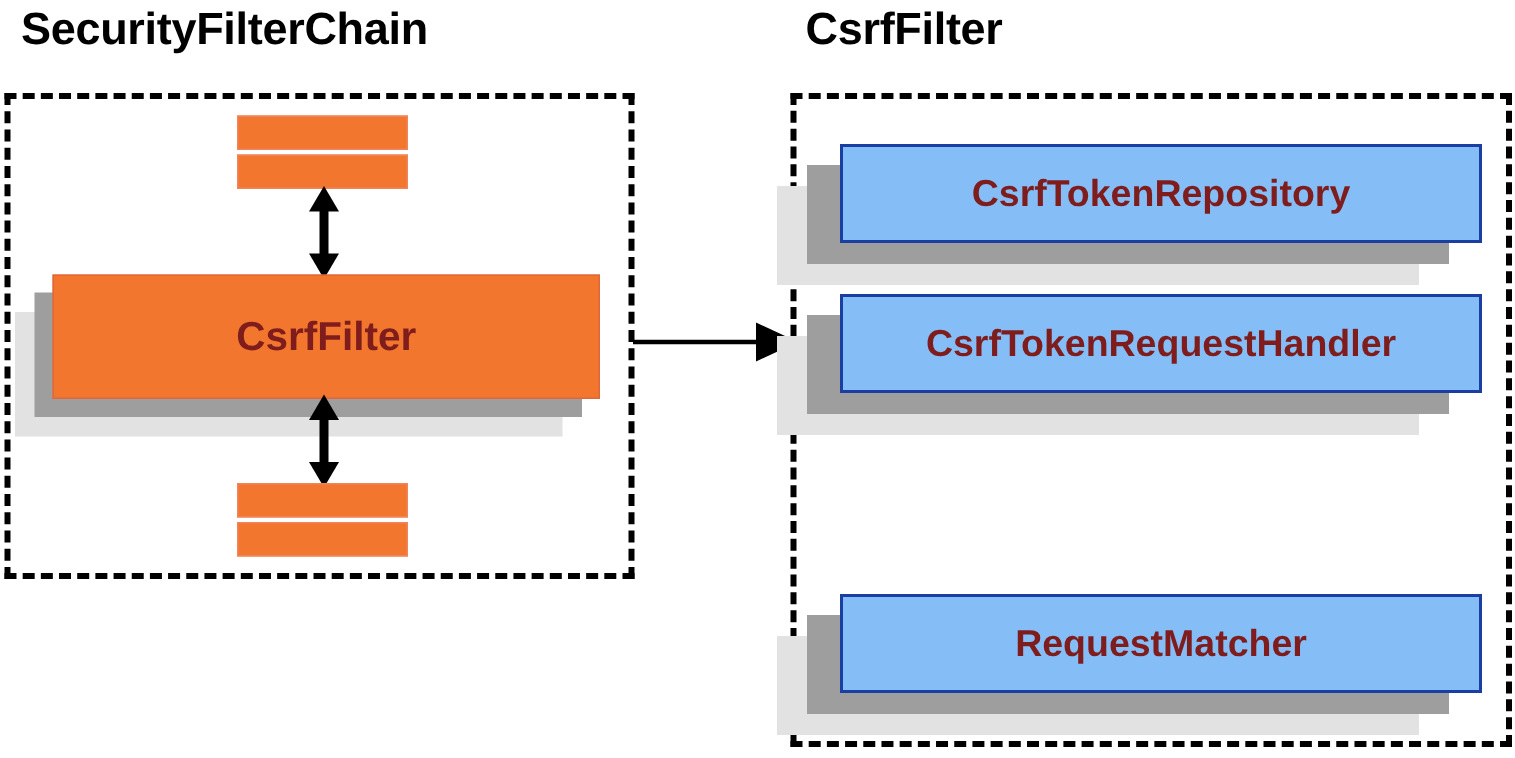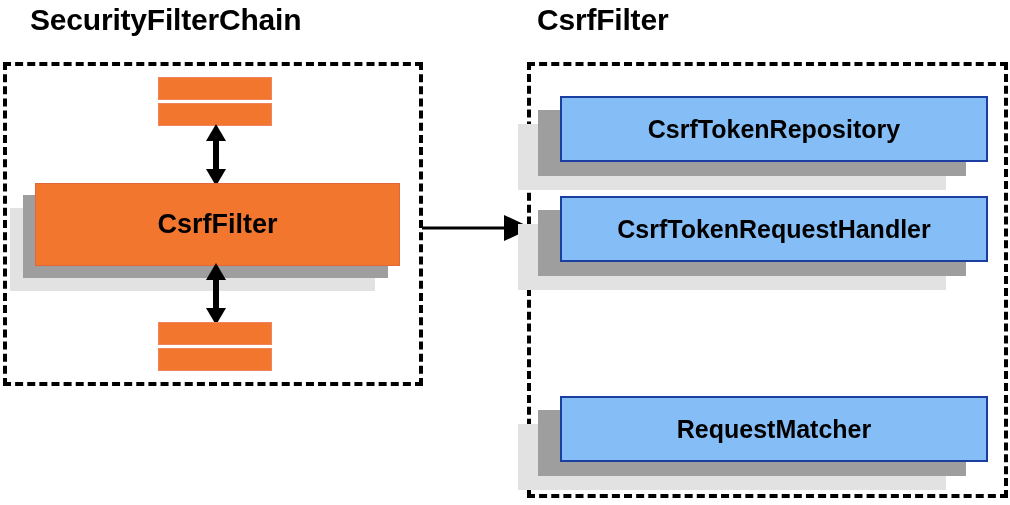--- a/index.html
+++ b/index.html
@@ -22,21 +22,21 @@
   .panel-title {
     position: absolute;
     font-family: "Liberation Sans", sans-serif;
     font-weight: bold;
     font-size: 30px;
     line-height: 34px;
     color: #000000;
     white-space: nowrap;
     letter-spacing: -0.2px;
   }
-  #title-left  { left: 30px;  top: 3px; }
+  #title-left  { left: 14px;  top: 3px; }
   #title-right { left: 537px; top: 3px; }
 
   
   .dashed-box {
     position: absolute;
     box-sizing: border-box;
     border: 4px dashed #000000;
     background: transparent;
   }
   #chain-box {
@@ -66,21 +66,21 @@
     position: absolute;
     box-sizing: border-box;
     left: 0; top: 0;
     width: 100%; height: 100%;
     display: flex;
     align-items: center;
     justify-content: center;
     font-family: "Liberation Sans", sans-serif;
     font-weight: bold;
     font-size: 26px;
-    color: #000000;
+    color: #7f1d1d;
     white-space: nowrap;
   }
 
   
   .face.orange {
     background: #f2762e;
     border: 1px solid #e0673c;
   }
   
   .face.blue {

